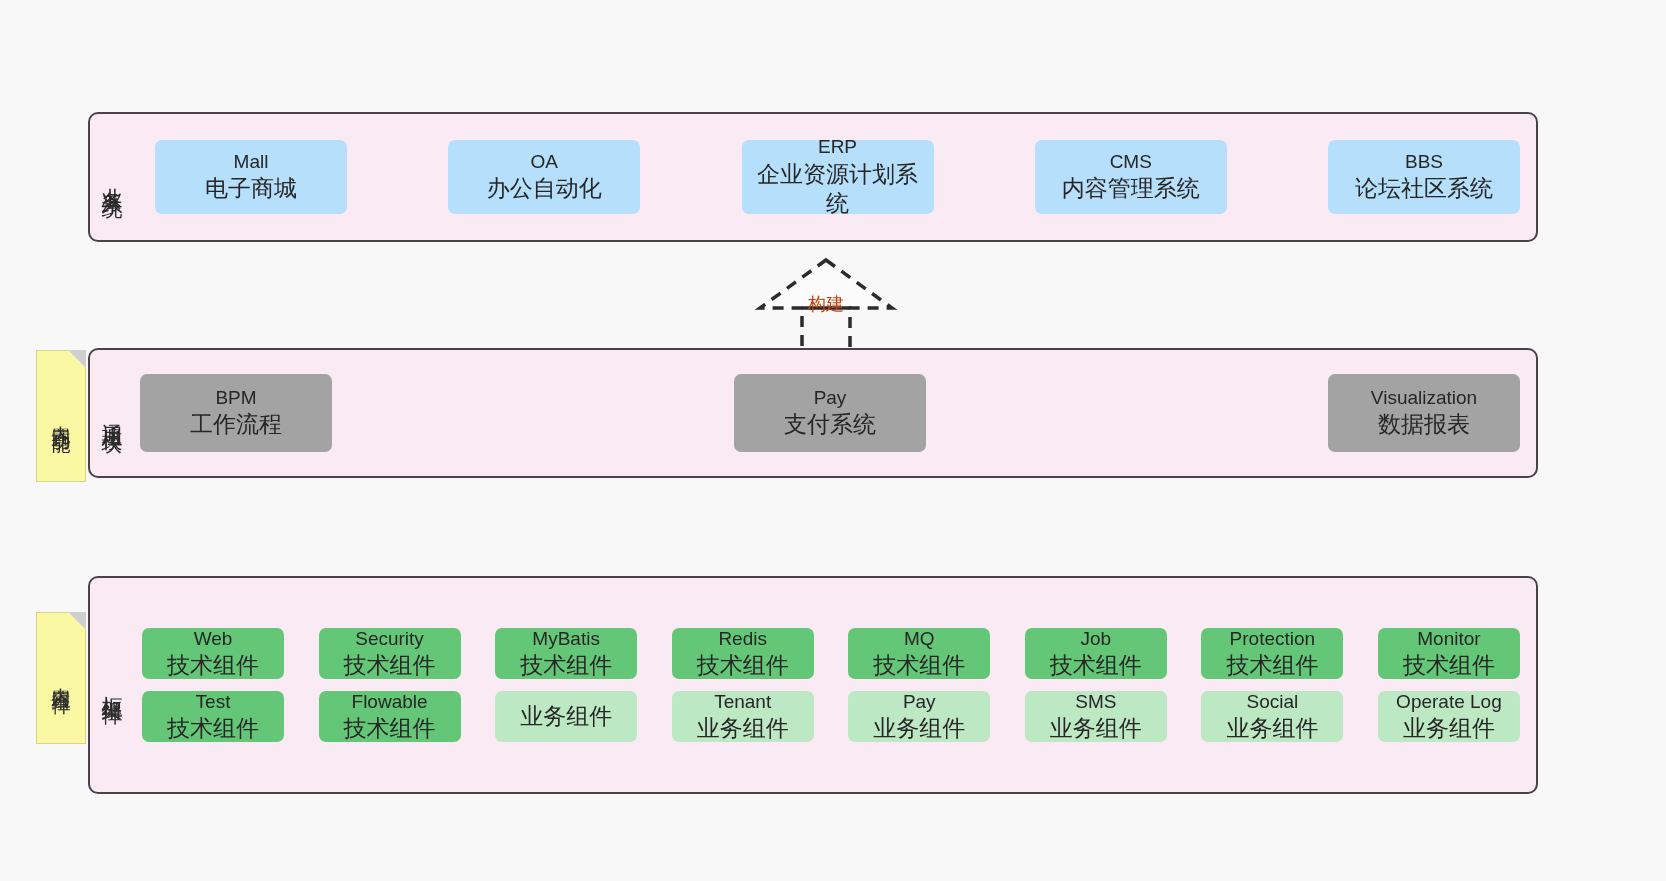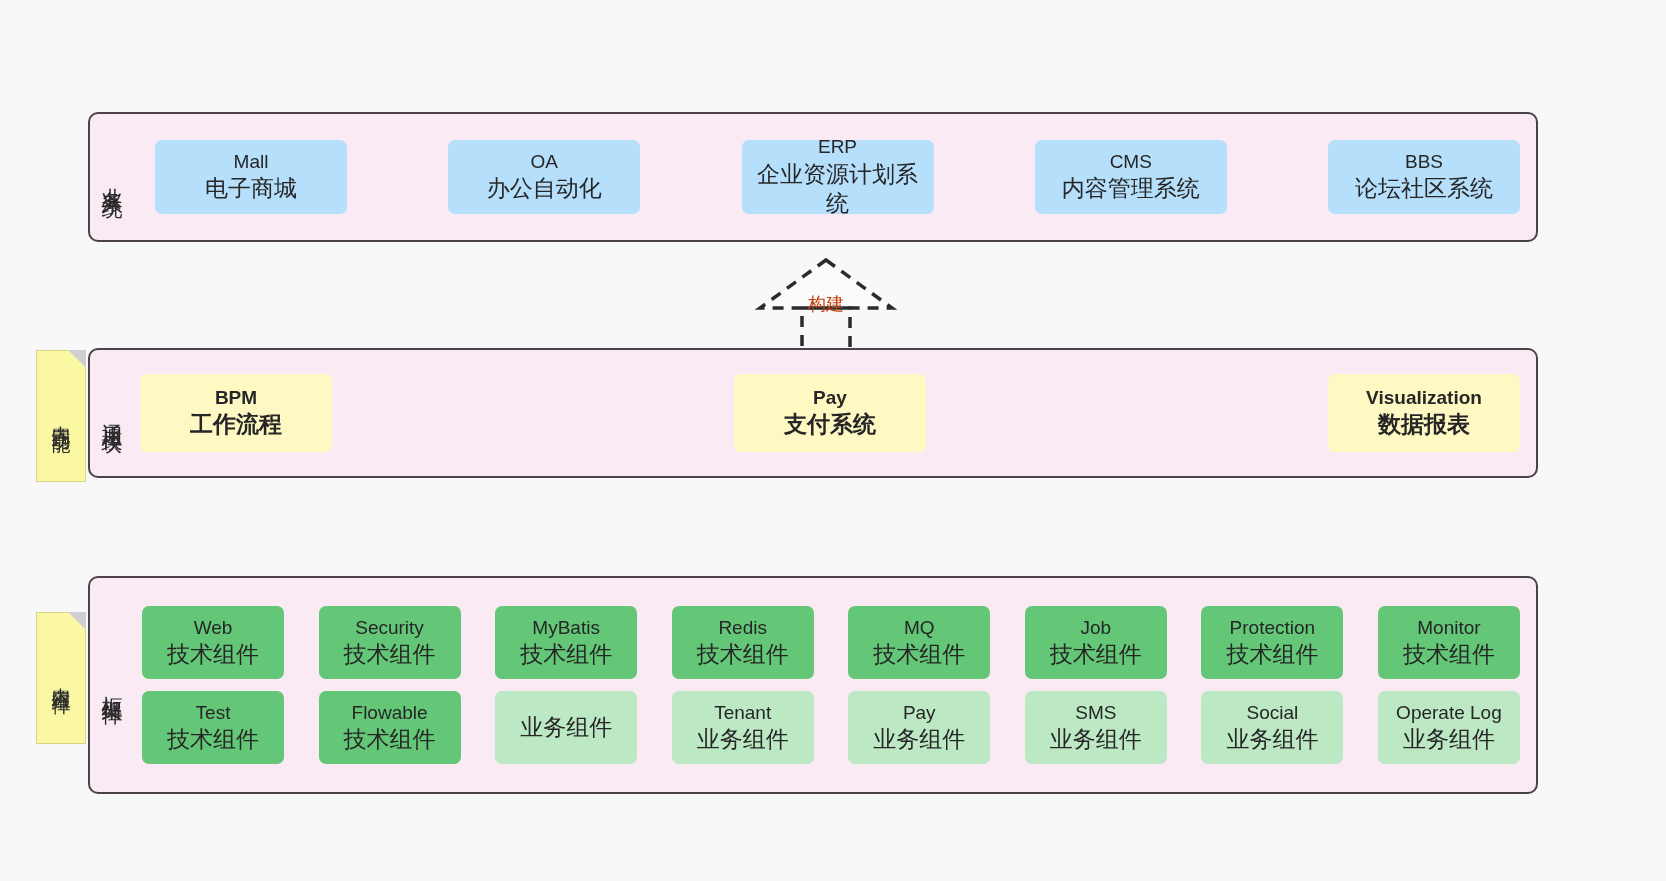--- a/index.html
+++ b/index.html
@@ -77,21 +77,21 @@
     color: #262626;
     line-height: 1.28;
     padding: 6px 8px;
     user-select: none;
   }
   .card .l1 { font-size: 19px; }
   .card .l2 { font-size: 23px; }
 
   .c-blue        { background: #b5dffb; margin-left: 15px; }
   .c-red         { background: #f26a6f; }
-  .c-pink        { background: #fef9c3; font-weight: bold; }
+  .c-pink        { background: #a3a3a3; }
   .c-green       { background: #63c777; }
   .c-lightgreen  { background: #bce8c4; }
 
   
   #layer-business {
     left: 88px;
     top: 112px;
     width: 1450px;
     height: 130px;
   }
@@ -114,21 +114,21 @@
 
   
   #layer-framework {
     left: 88px;
     top: 576px;
     width: 1450px;
     height: 218px;
   }
   #layer-framework .card {
     width: 142px;
-    height: 73px;
+    height: 51px;
   }
   #layer-framework .layer-body { gap: 12px; padding: 0 16px 0 8px; }
 
   
   .sticky {
     position: absolute;
     width: 48px;
     background: #fbf8a4;
     border: 1px solid #d8d488;
     display: flex;

